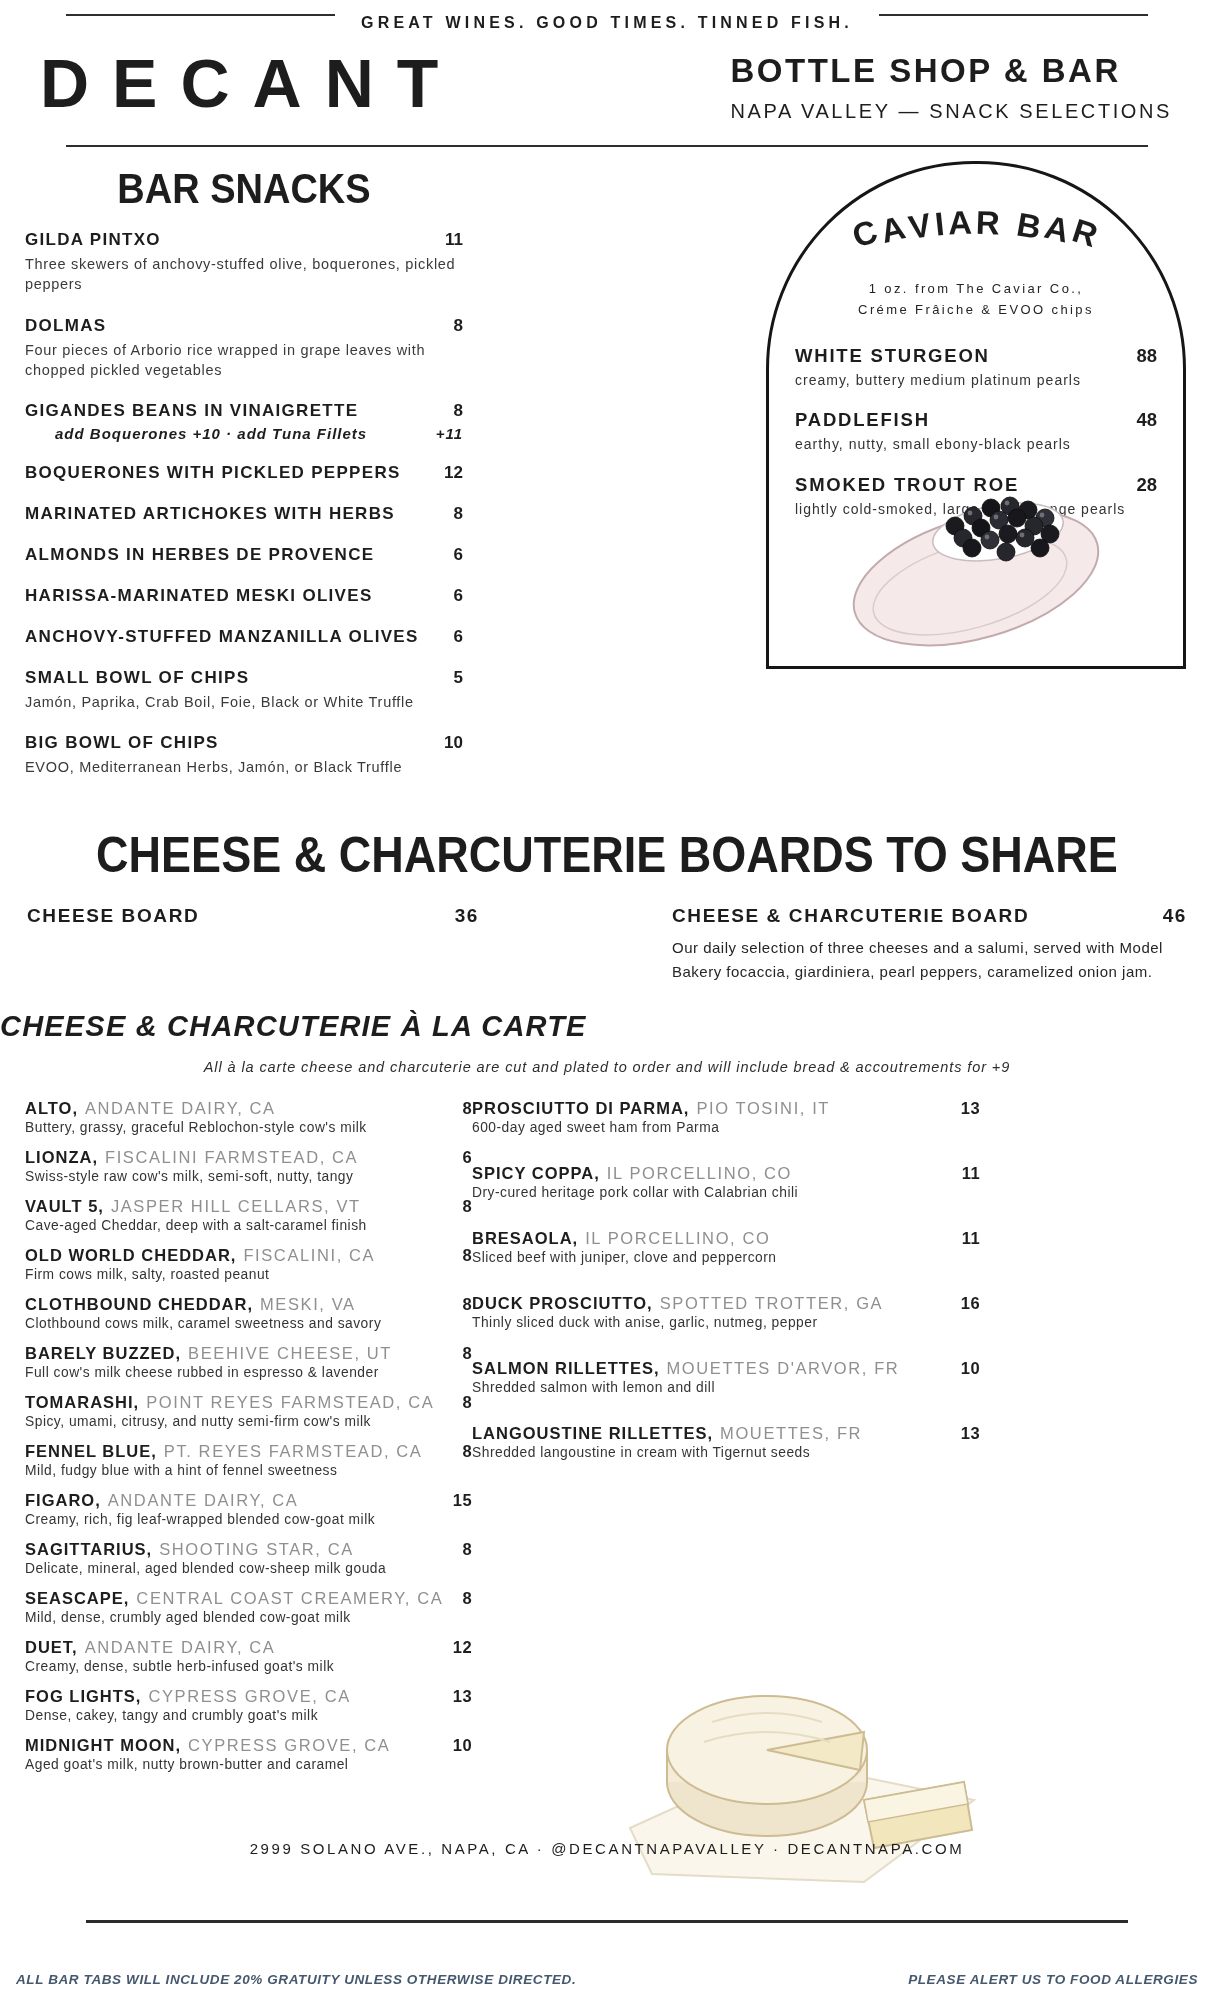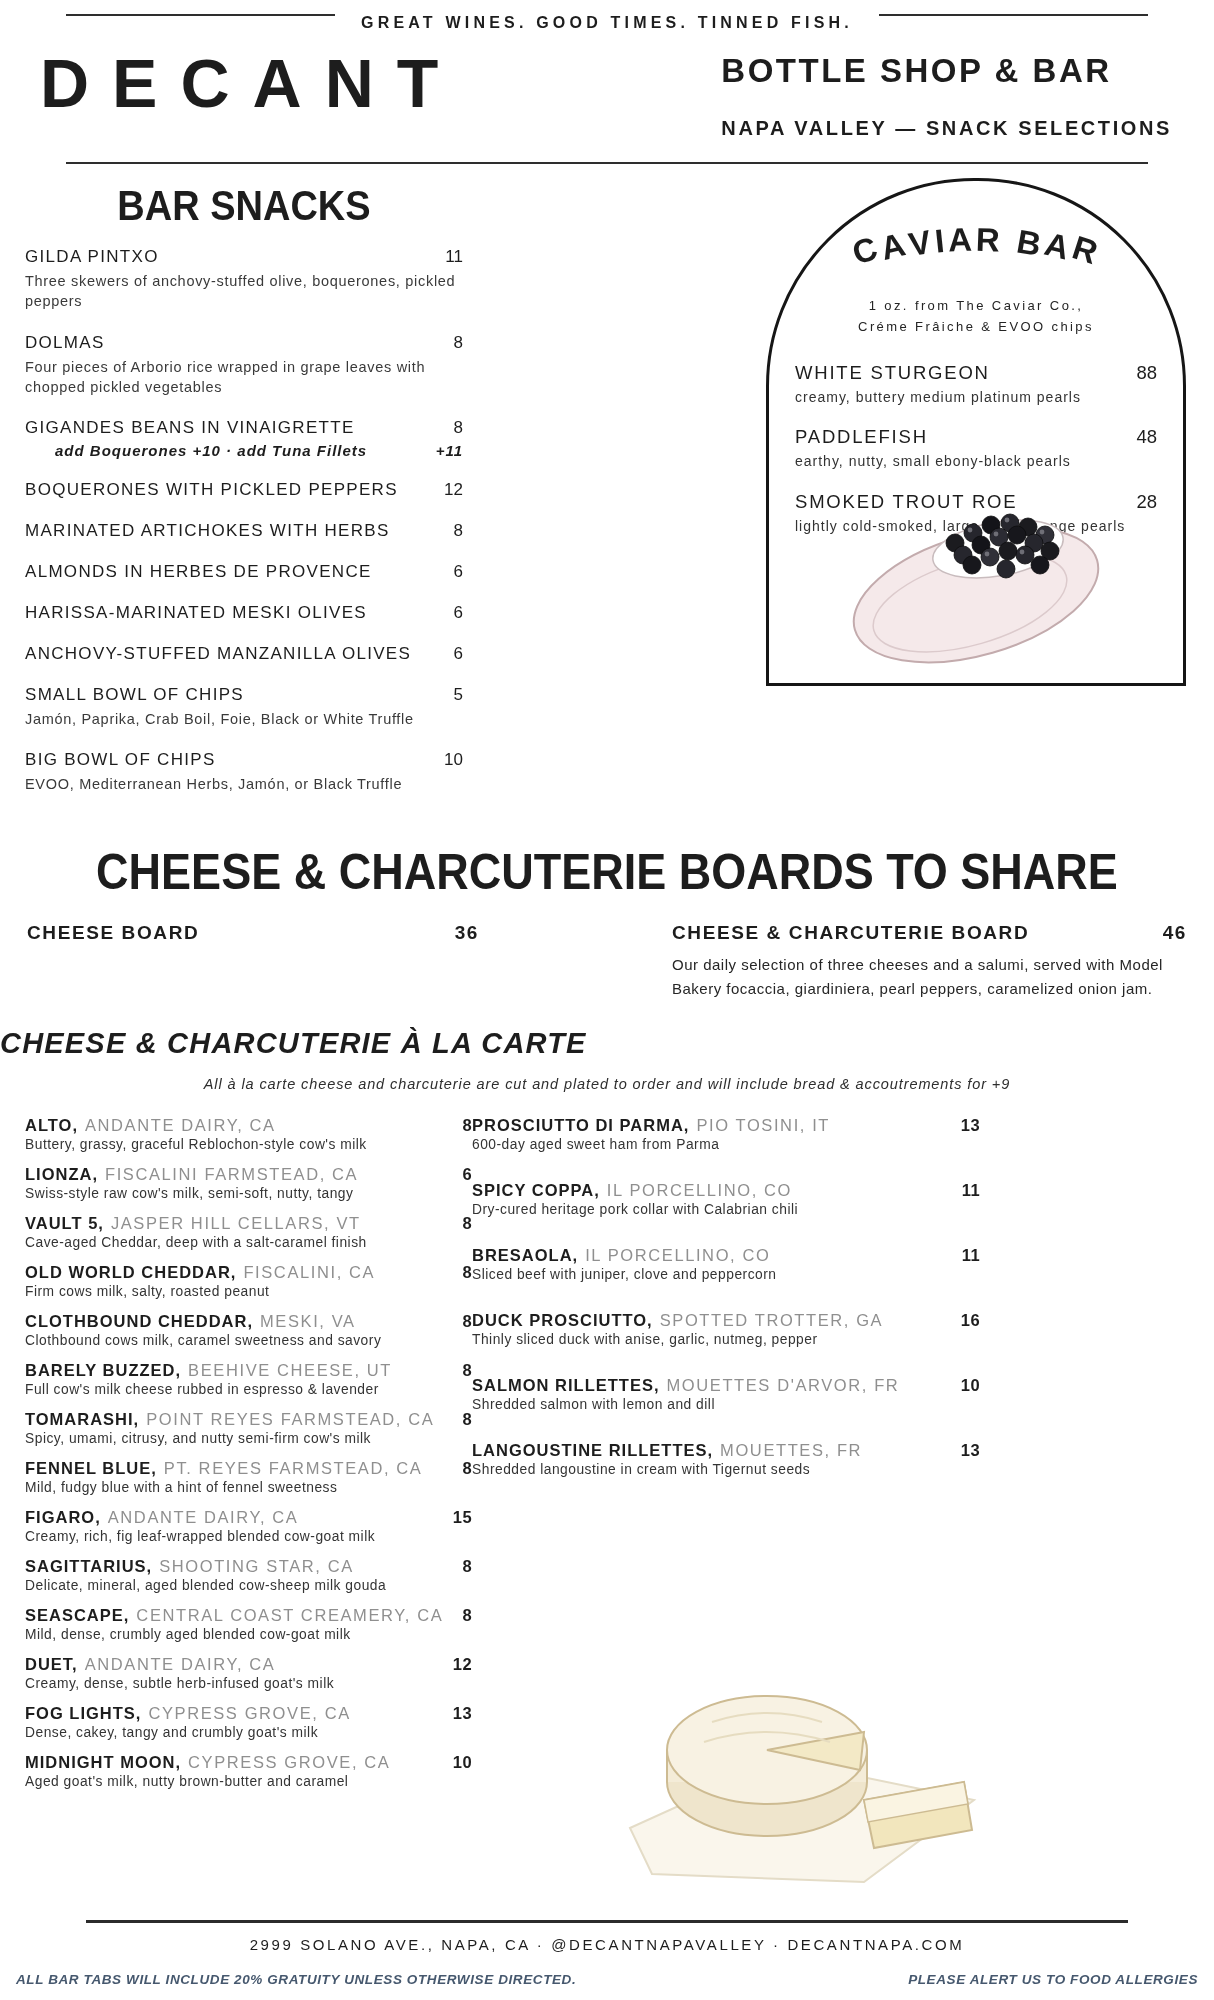--- a/index.html
+++ b/index.html
@@ -7,32 +7,32 @@
         color:var(--ink,#1d1d1d);font-family:"Liberation Sans",sans-serif;}
 
   
   .tagline-row{display:flex;gap:26px;padding:14px 66px 0;}
   .rule{flex:1;border-top:2.5px solid #2e2e2e;height:0;}
   .tagline{font-size:16px;letter-spacing:4.2px;font-weight:600;white-space:nowrap;}
   .logo-row{display:flex;justify-content:space-between;align-items:flex-start;padding:16px 42px 0 40px;}
   .logo{font-size:68px;font-weight:800;letter-spacing:23px;line-height:1.05;}
   .subtitle-block{padding-top:4px;}
   .subtitle1{font-size:33px;font-weight:800;letter-spacing:2.5px;}
-  .subtitle2{font-size:20px;letter-spacing:2.6px;margin-top:27px;font-weight:700;text-align:center;}
+  .subtitle2{font-size:20px;letter-spacing:2.6px;margin-top:10px;font-weight:400;text-align:center;}
   .header-rule{margin:22px 66px 0;border-top:2.5px solid #2e2e2e;}
 
   
   .main-row{display:flex;align-items:flex-start;padding:0 28px 0 25px;}
   .left-col{width:438px;}
   .right-col{margin-left:auto;width:420px;padding-top:14px;}
   .section-title{text-align:center;font-size:38px;font-weight:800;margin:20px 0;transform:scaleY(1.12);}
 
   .menu-item{margin-bottom:21px;}
   .item-line{display:flex;justify-content:space-between;align-items:baseline;
-             font-size:17px;font-weight:400;letter-spacing:1.3px;}
+             font-size:17px;font-weight:700;letter-spacing:1.3px;}
   .item-price{padding-left:10px;letter-spacing:0;}
   .item-desc{margin-top:4px;font-size:14.5px;letter-spacing:.7px;line-height:1.4;color:#3a3a3a;}
   .item-note{display:flex;justify-content:space-between;margin-top:4px;padding-left:30px;
              font-size:15px;font-style:italic;font-weight:700;letter-spacing:1px;}
 
   
   .caviar-box{box-sizing:border-box;height:508px;border:3px solid #161616;
               border-radius:208px 208px 0 0;padding:40px 26px 0;position:relative;text-align:center;}
   .caviar-title{font-size:33px;font-weight:800;letter-spacing:2px;height:58px;}
   .caviar-title span{margin:0 1px;}
@@ -62,21 +62,21 @@
   .ac-line{display:flex;align-items:baseline;font-size:16.5px;letter-spacing:.4px;}
   .ac-name{font-weight:700;letter-spacing:1px;white-space:nowrap;}
   .ac-source{margin-left:7px;color:var(--source-color,#8f8f8f);letter-spacing:1.6px;font-weight:400;white-space:nowrap;}
   .ac-price{margin-left:auto;font-weight:700;padding-left:8px;}
   .ac-desc{margin-top:2px;font-size:13.8px;letter-spacing:.5px;color:#343434;}
   .charc-col .ac-item{margin-bottom:29px;}
   .cheese-illustration{position:absolute;left:612px;top:1632px;}
 
   
   .footer-rule{position:absolute;left:86px;right:86px;top:1920px;border-top:3px solid #2b2b2b;}
-  .footer-address{position:absolute;top:1936px;left:0;width:100%;text-align:center;
+  .footer-address{position:absolute;top:1840px;left:0;width:100%;text-align:center;
                   font-size:15px;letter-spacing:2.6px;font-weight:500;}
   .footer-notes{position:absolute;top:1972px;left:16px;right:16px;display:flex;justify-content:space-between;
                 font-size:13.5px;font-style:italic;letter-spacing:.6px;font-weight:600;
                 color:var(--note-color,#46586e);}
 </style>
 </head>
 <body>
 
 <div class="page">
 

